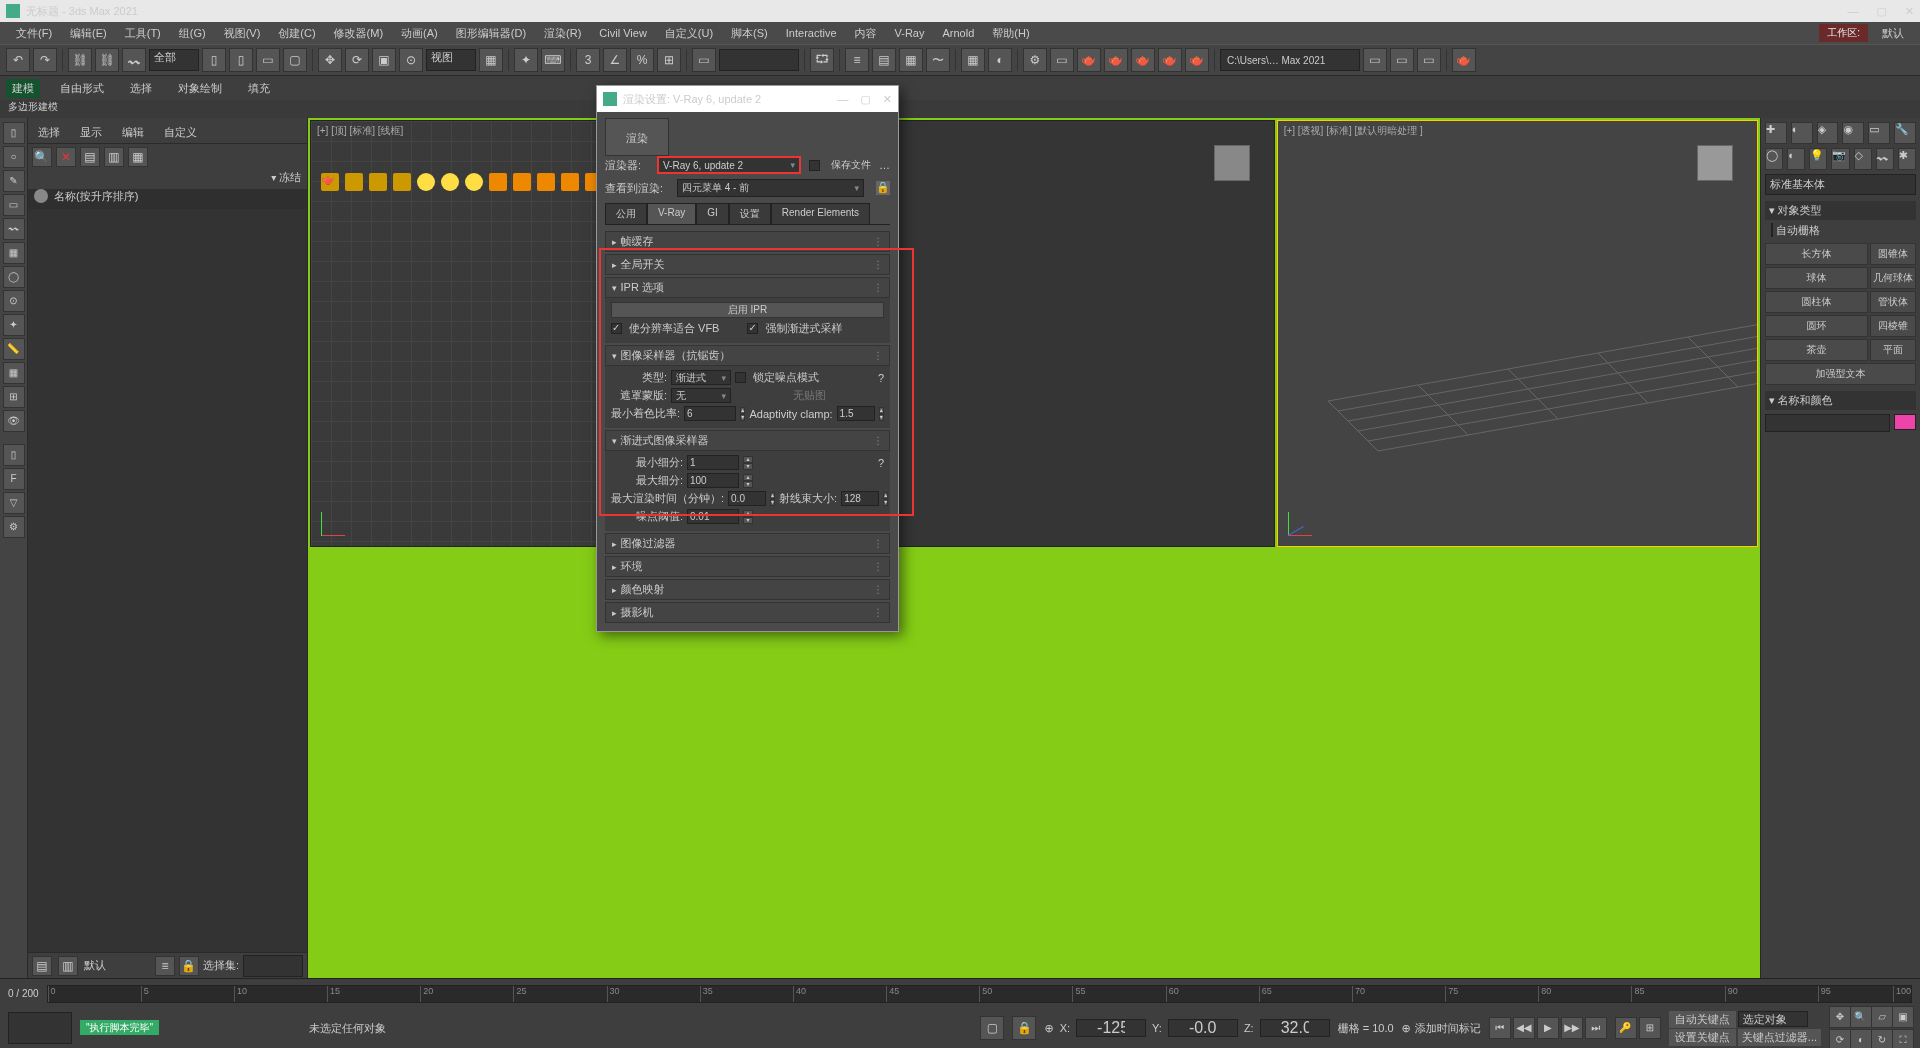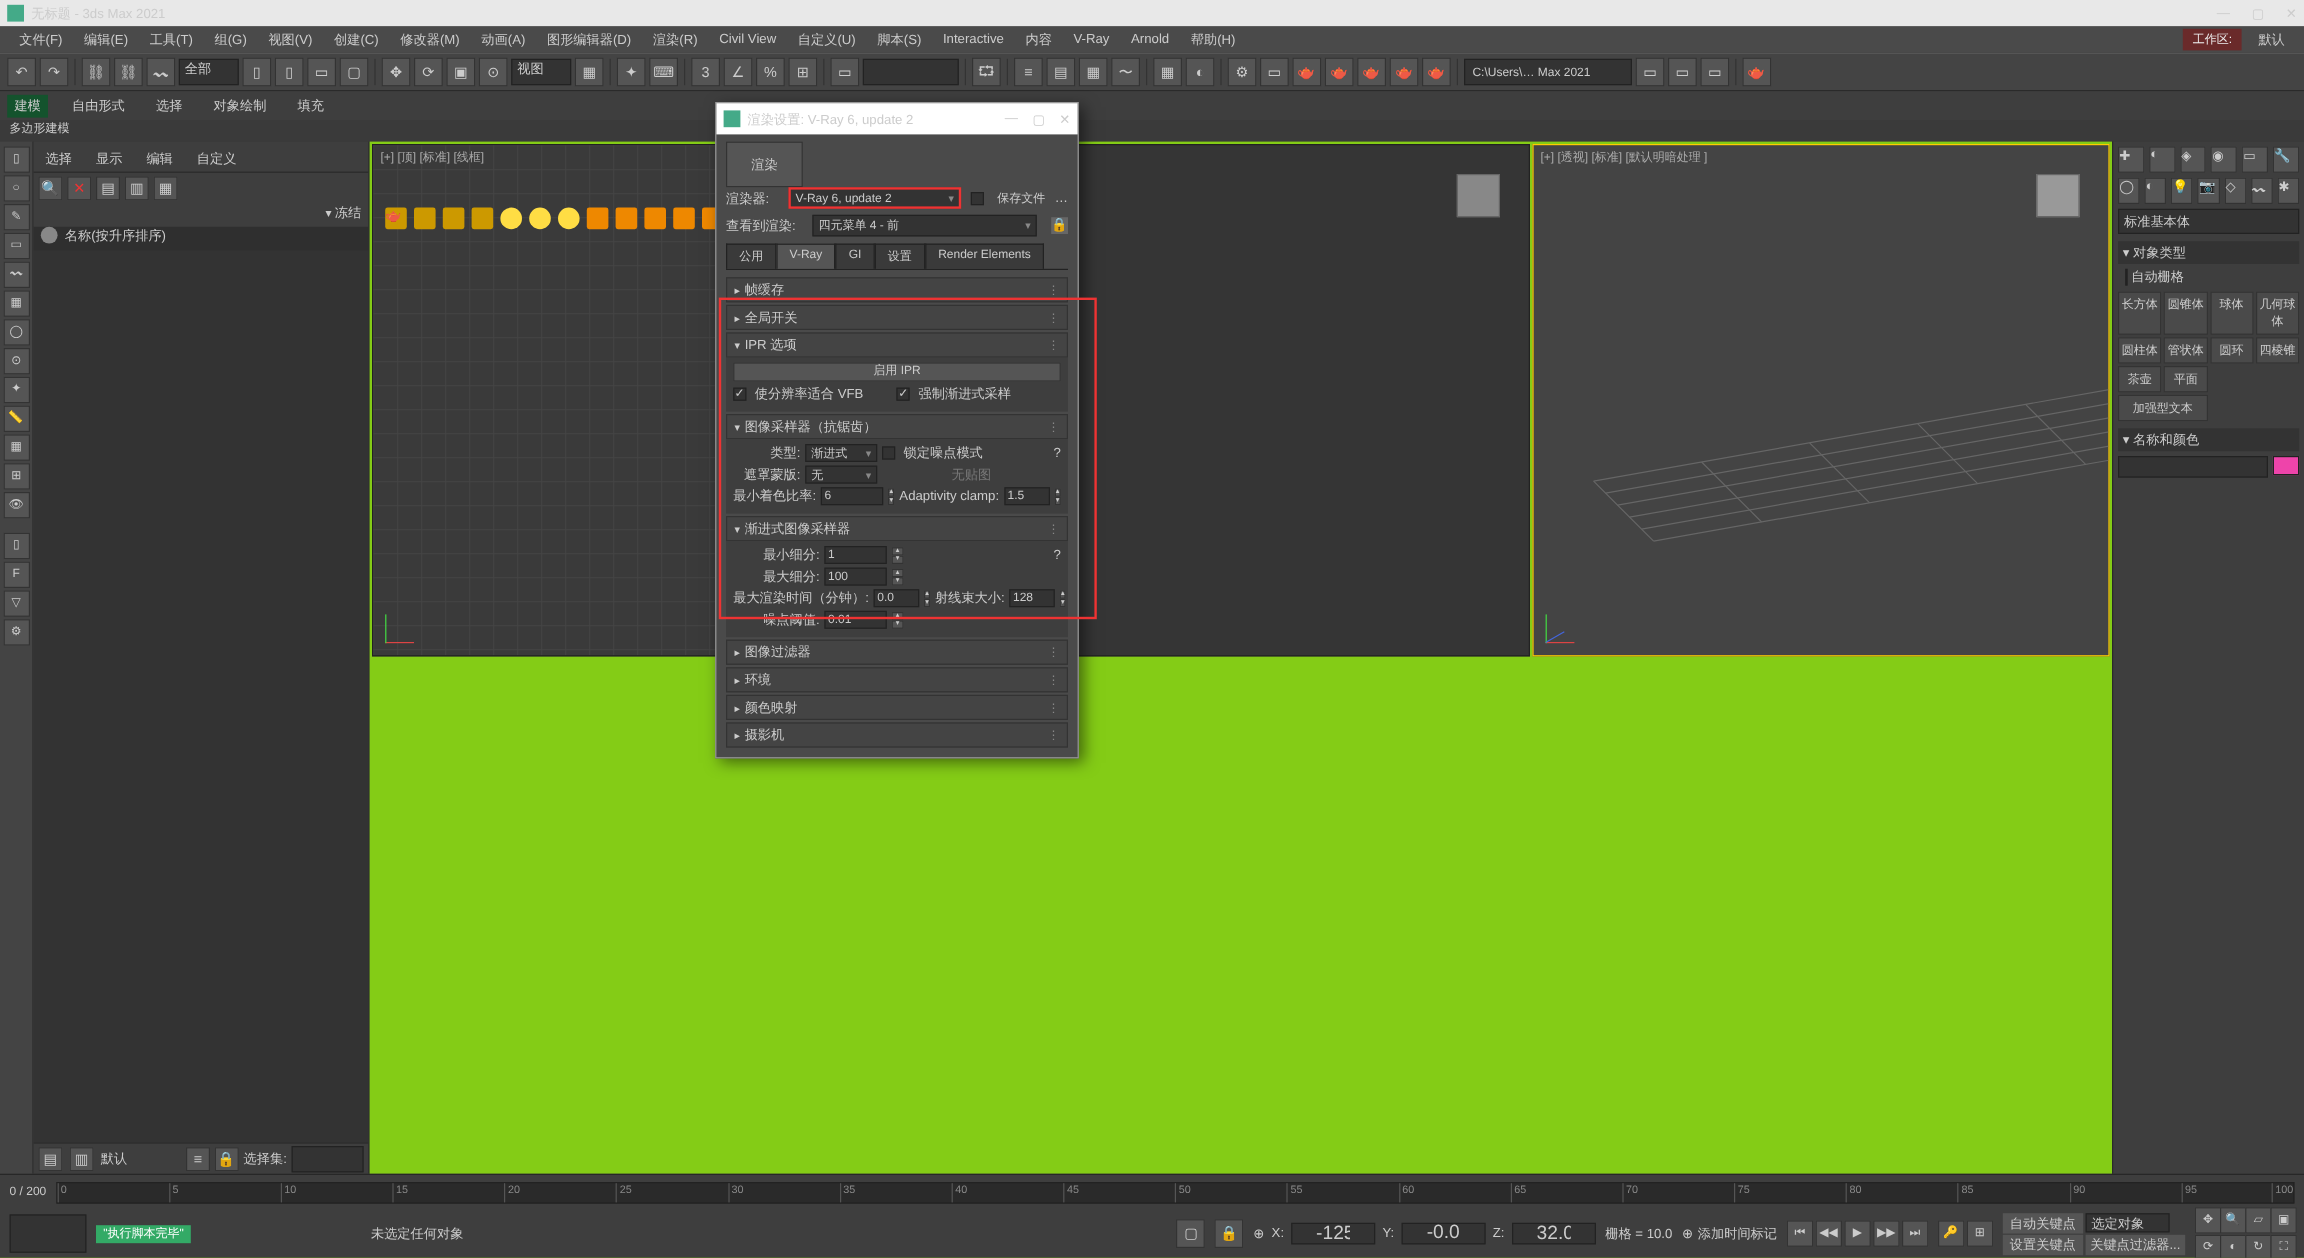--- a/index.html
+++ b/index.html
@@ -41,21 +41,21 @@
 .icon-row{position:absolute;top:30px;left:14px;display:flex;gap:6px}
 .icon-row .iobj{width:18px;height:18px;background:#c90;border-radius:2px}
 .icon-row .iobj.orange{background:#e80}
 .icon-row .iobj.lgt{background:#fd4;border-radius:50%}
 .right-panel{width:160px;background:#3e3e3e;border-left:1px solid #2a2a2a;padding:4px}
 .rp-row{display:flex;gap:4px;margin-bottom:4px}
 .rp-btn{width:22px;height:22px;background:#555;border:1px solid #333}
 .rp-drop{background:#333;border:1px solid #222;padding:2px 4px;width:100%;margin-bottom:4px}
 .rp-section{margin-top:6px}
 .rp-section-title{padding:2px 4px;background:#333}
-.rp-grid{display:grid;grid-template-columns:1fr 1fr 1fr 1fr;gap:2px;margin-top:2px}
+.rp-grid{display:grid;grid-template-columns:1fr;gap:2px;margin-top:2px}
 .rp-grid .obj-btn{background:#4a4a4a;border:1px solid #333;padding:3px 2px;text-align:center;font-size:10px}
 .color-swatch{width:22px;height:16px;background:#e4a;border:1px solid #222;margin-left:auto}
 .bottom-area{height:70px;background:#3e3e3e;border-top:1px solid #222;display:flex;flex-direction:column}
 .timeline{height:30px;display:flex;align-items:center;padding:0 8px;gap:8px}
 .time-ruler{flex:1;height:18px;background:#2a2a2a;position:relative;border:1px solid #222}
 .time-ruler .tick{position:absolute;top:0;height:100%;border-left:1px solid #555;font-size:9px;padding-left:2px;color:#888}
 .statusbar{height:40px;display:flex;align-items:center;padding:0 8px;gap:8px}
 .status-mx{width:64px;height:32px;background:#333;border:1px solid #222}
 .status-text{display:flex;flex-direction:column;gap:2px;font-size:10px;flex:1}
 .script-done{background:#3a6;color:#fff;padding:2px 6px;font-size:10px}

